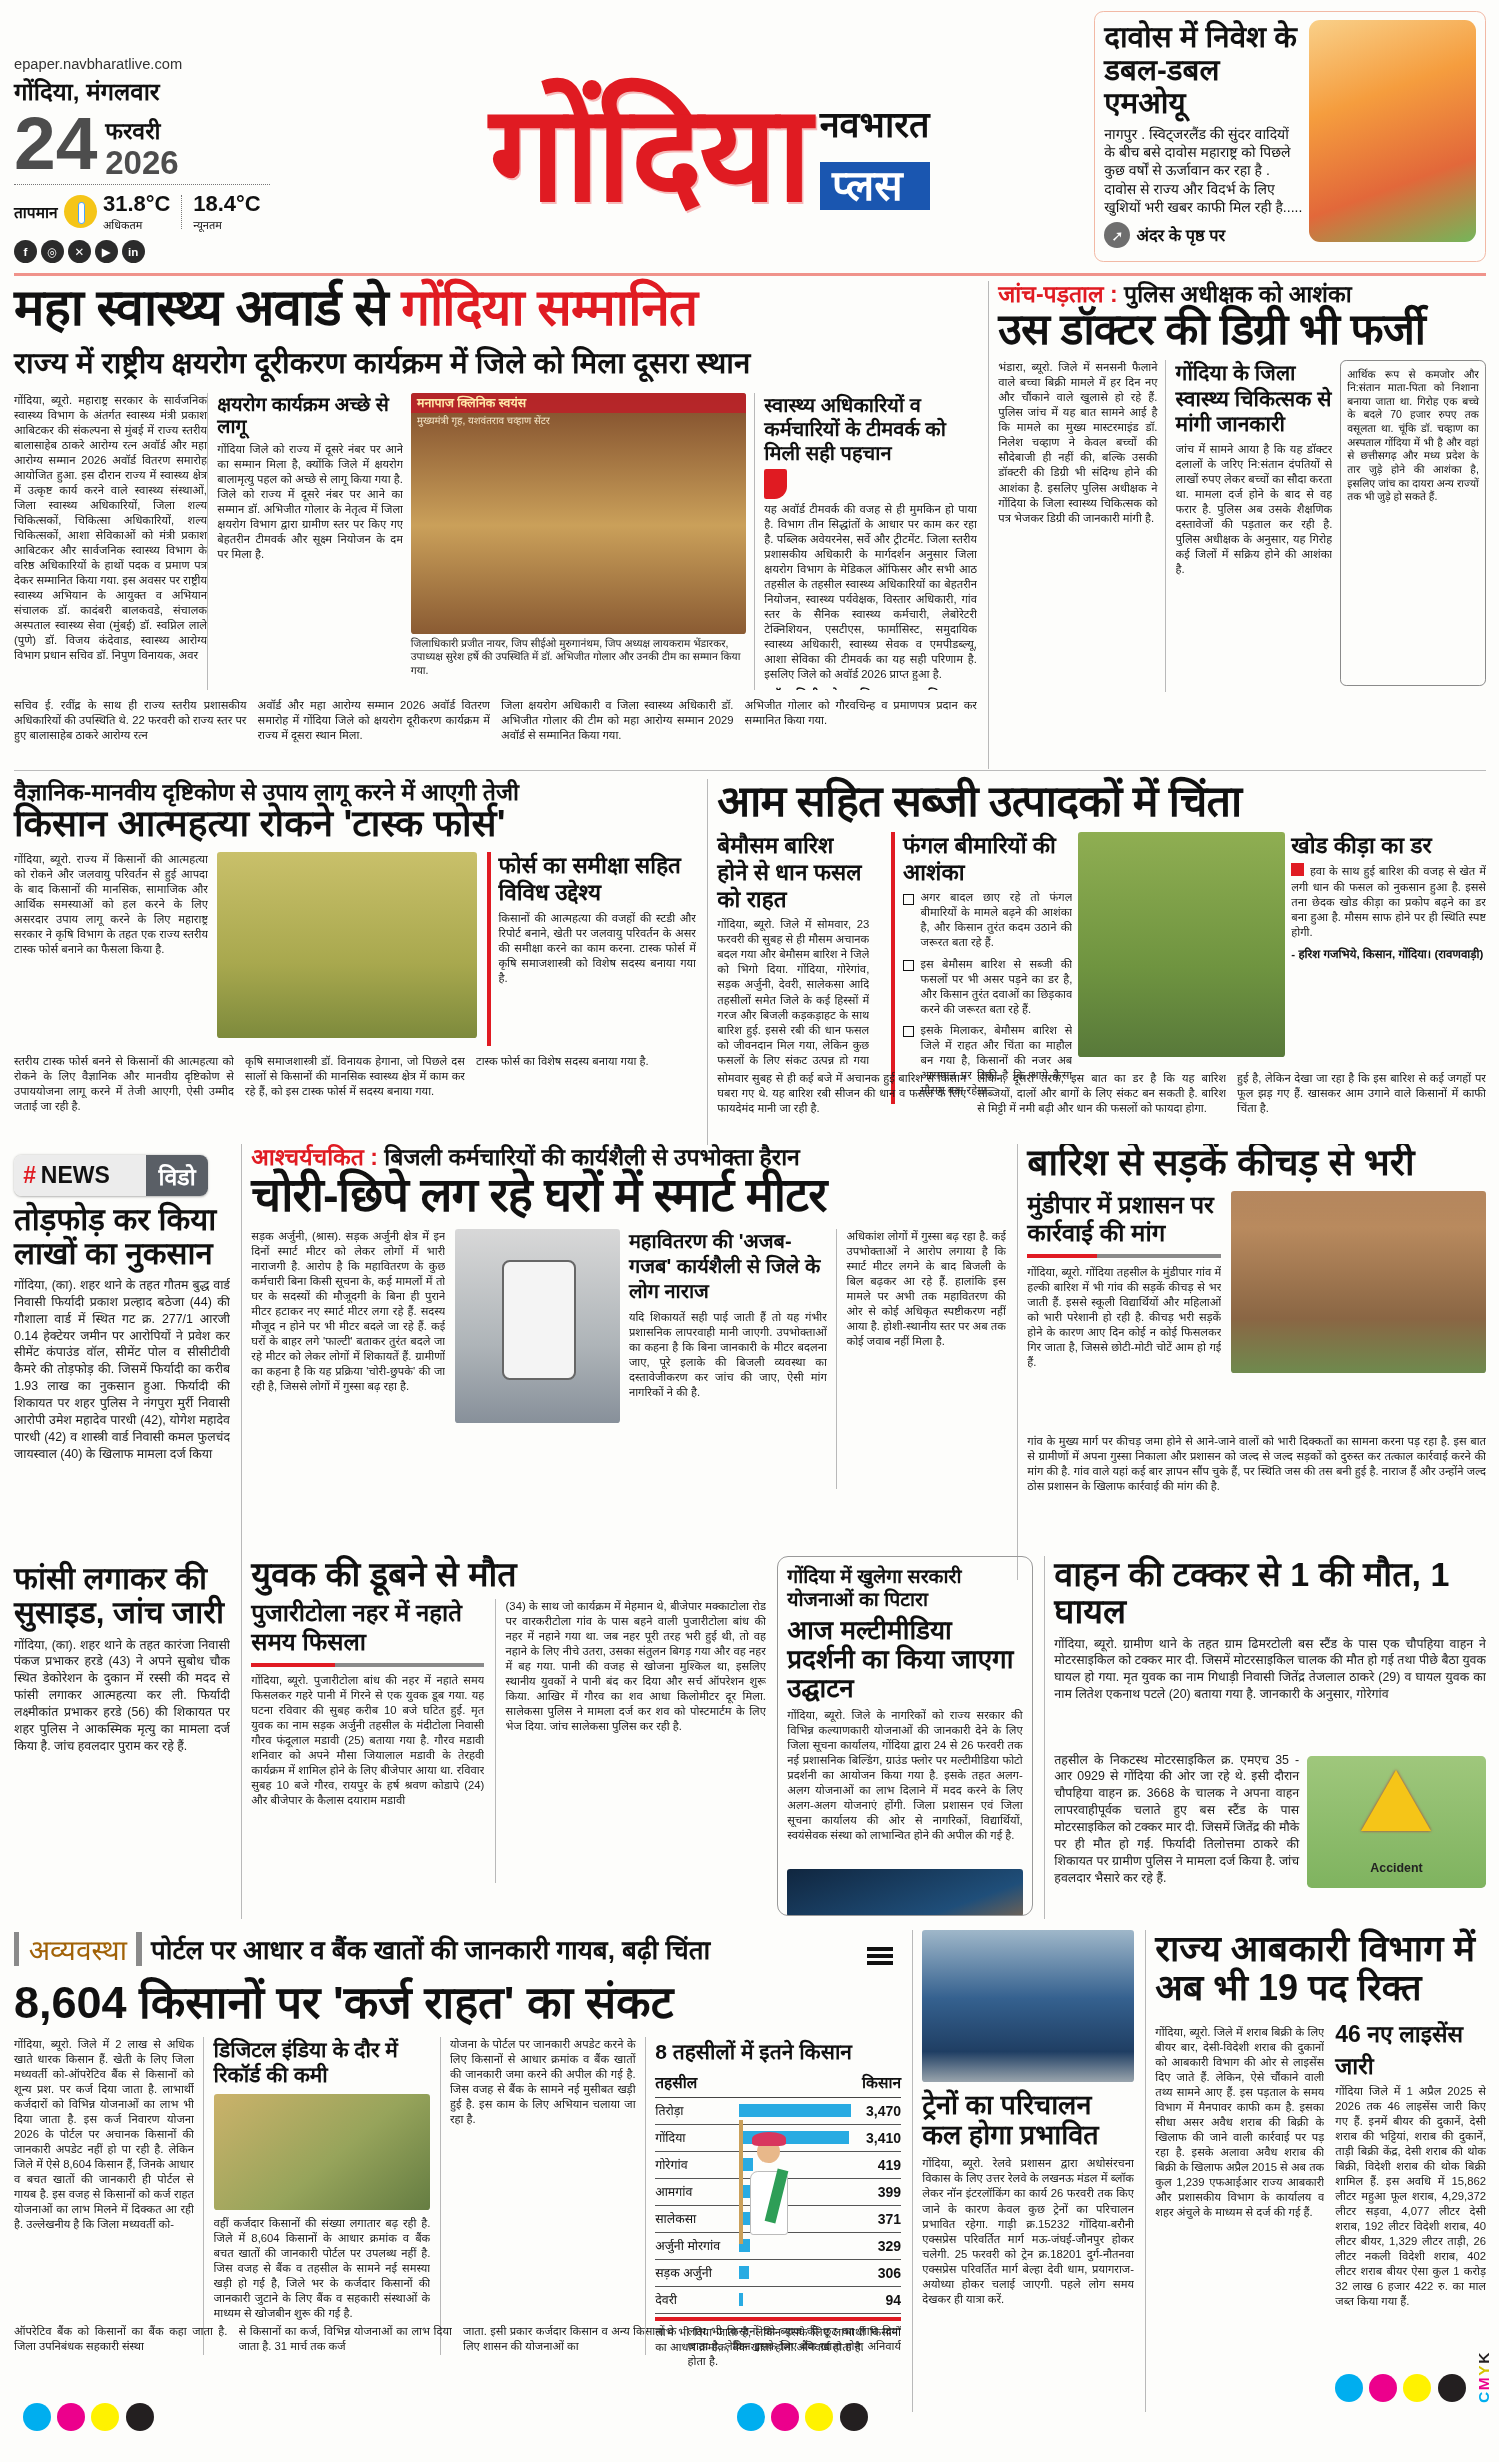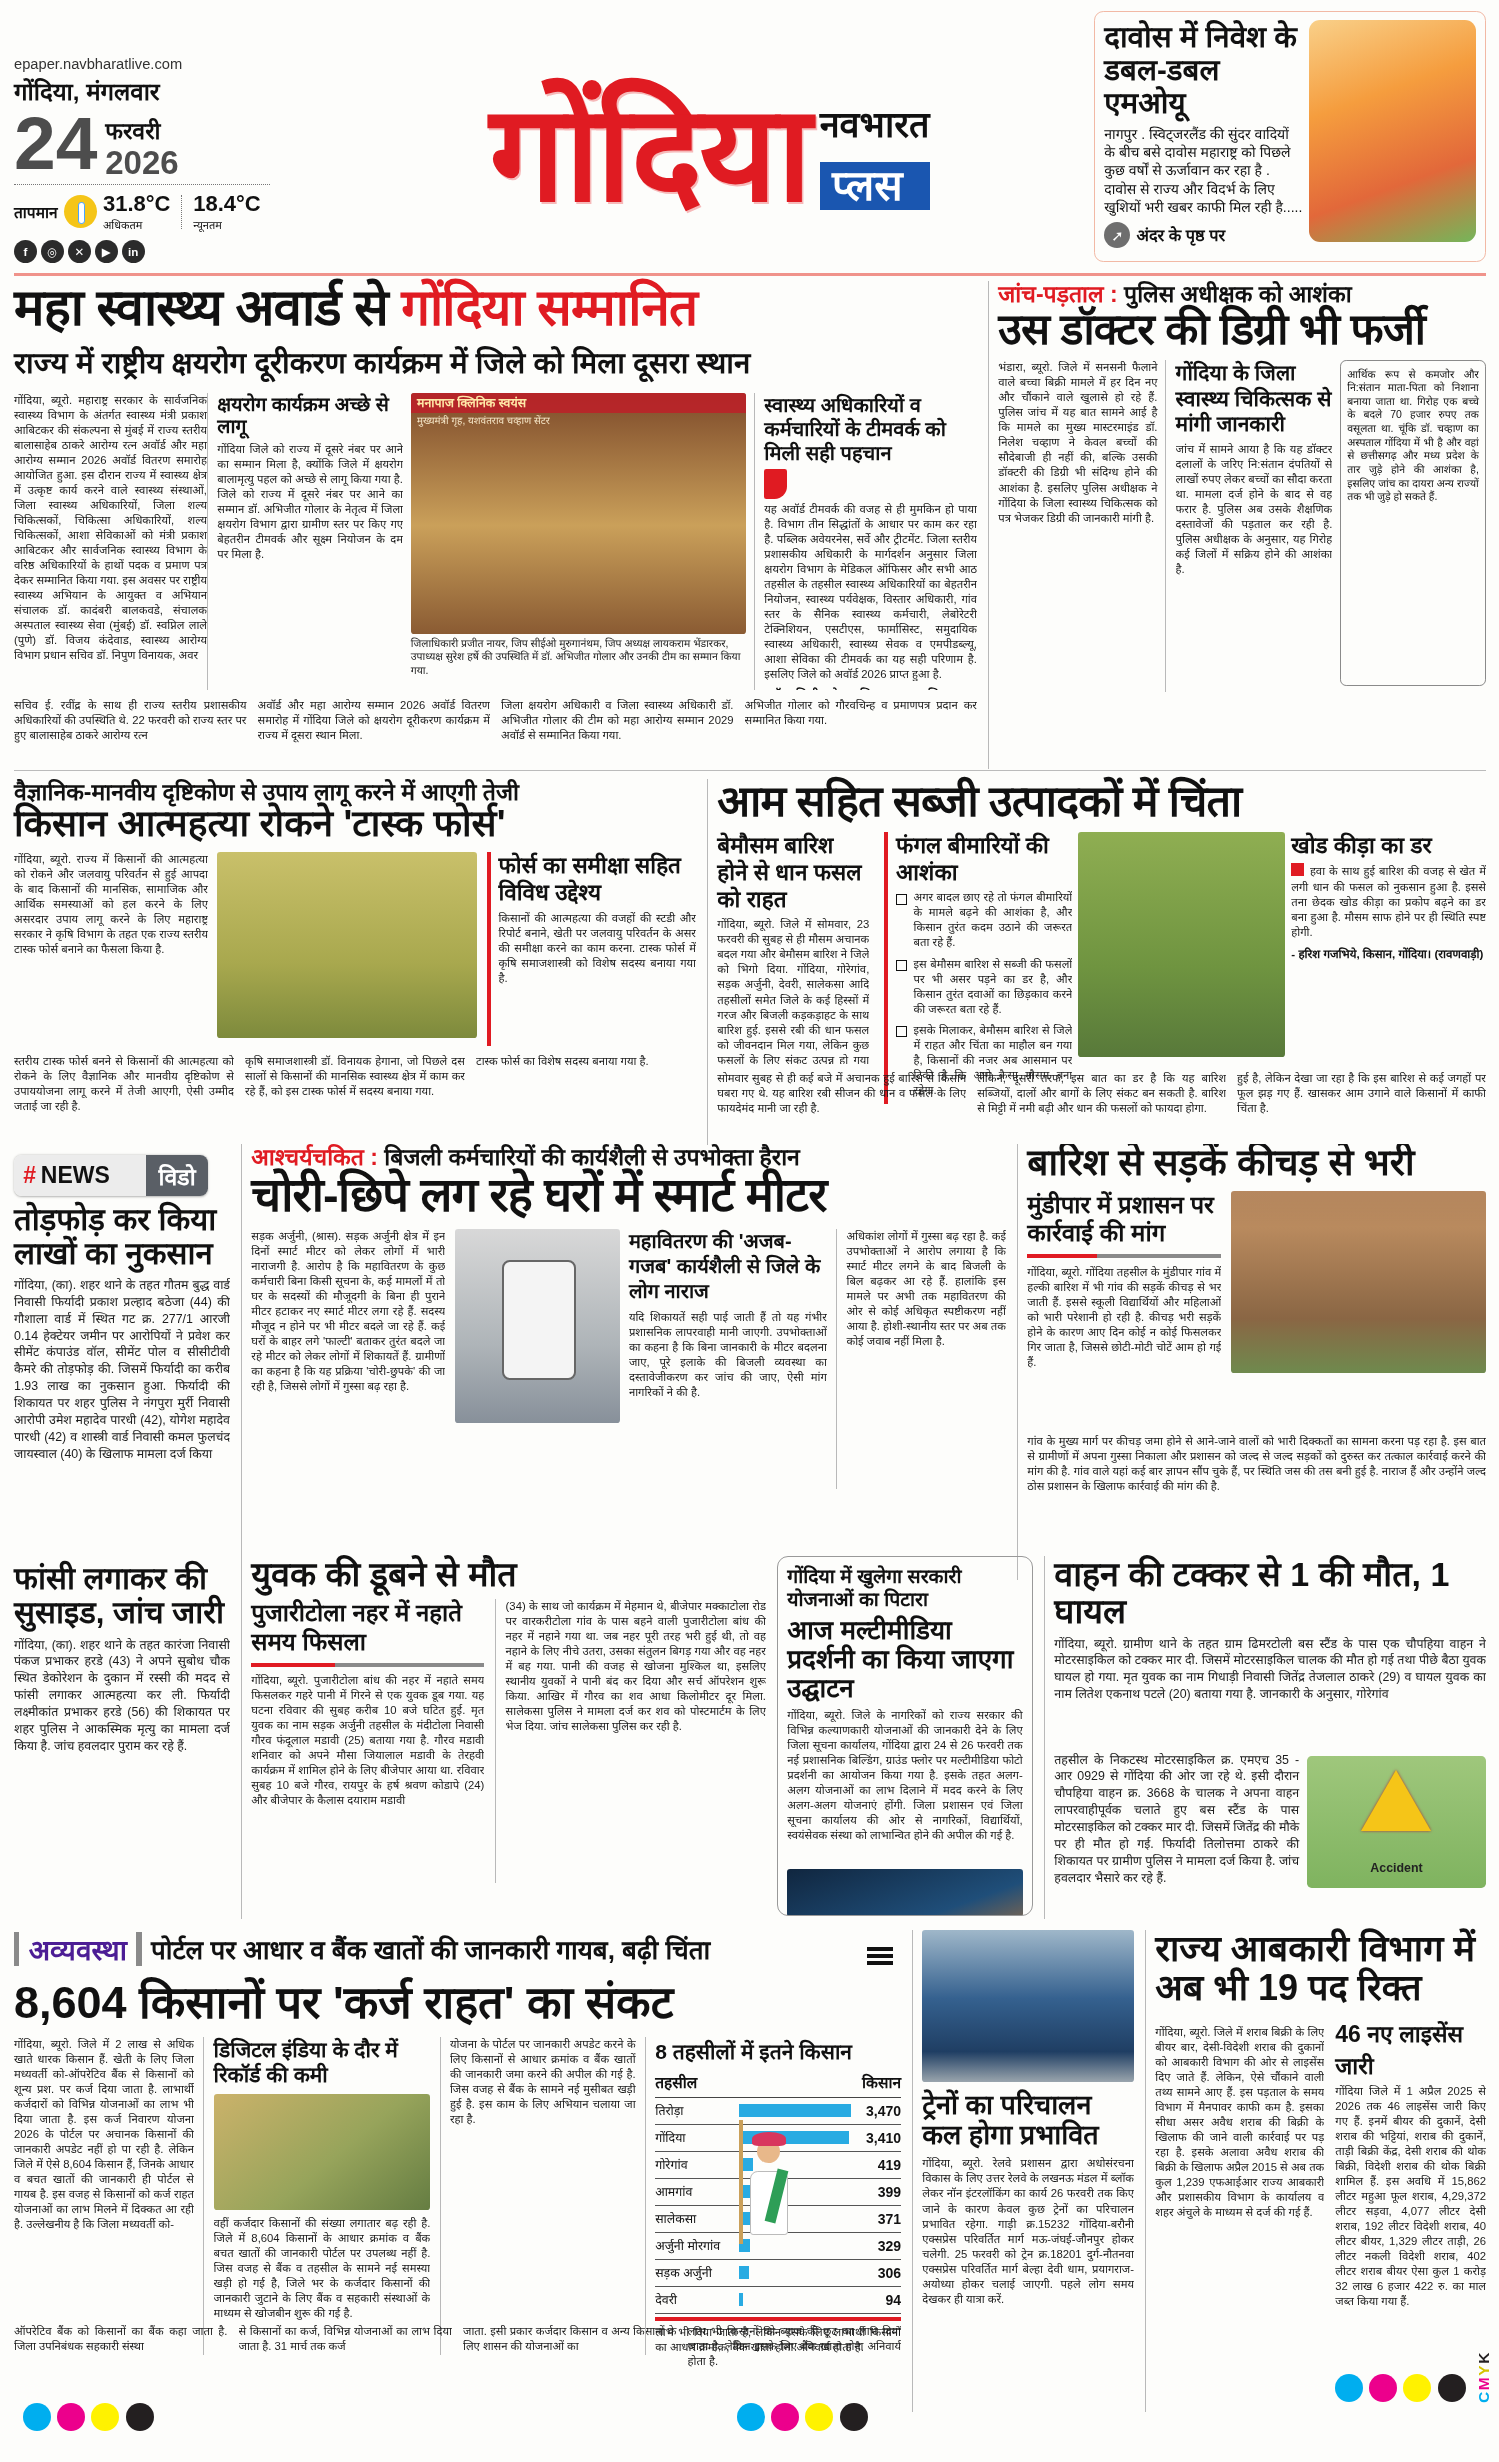--- a/index.html
+++ b/index.html
@@ -108,21 +108,21 @@
   .exh-kicker{font-size:19.4px;font-weight:bold;line-height:1.2;}
   .exh-head{font-size:26px;font-weight:bold;line-height:1.12;margin:4.7px 0;}
   .exh-photo{height:93px;background:linear-gradient(160deg,#10263f,#1f4e79 55%,#d07b2a 100%);margin-top:6.2px;}
   .acc-sign{float:right;width:179px;height:132px;background:linear-gradient(180deg,#9fc77c,#7fb35f);border-radius:4.7px;margin:4.7px 0 3.1px 7.8px;position:relative;}
   .acc-tri{position:absolute;left:54px;top:14px;width:0;height:0;border-left:35px solid transparent;border-right:35px solid transparent;border-bottom:61px solid #f5c518;filter:drop-shadow(0 0 1.6px #a33);}
   .acc-label{position:absolute;left:0;right:0;bottom:11px;text-align:center;font-size:12.4px;font-weight:bold;color:#222;}
 
   .band5{top:1930px;height:466px;display:grid;grid-template-columns:887px 222px 1fr;gap:11px;}
   .ord-strip{display:flex;align-items:center;gap:9.3px;}
   .vbar{width:5.4px;height:34px;background:#8a8a8a;}
-  .ord-label{font-size:28px;font-weight:bold;color:#4c1d95;}
+  .ord-label{font-size:28px;font-weight:normal;color:#a16207;}
   .ord-head{font-size:26px;font-weight:bold;flex:1;}
   .burger{width:26px;height:3.9px;background:#111;box-shadow:0 7px 0 #111,0 14px 0 #111;margin-right:7.8px;}
   .hl-loan{font-size:45px;font-weight:bold;line-height:1.05;margin-top:11px;}
   .loan-grid{display:grid;grid-template-columns:180px 227px 196px 1fr;gap:9.3px;margin-top:11px;height:279px;}
   .digital-head{font-size:21px;font-weight:bold;line-height:1.2;}
   .money-photo{height:116px;background:linear-gradient(140deg,#cbb26a,#97a45b 55%,#657d42);margin:6.2px 0;}
   .loan-bottom{display:grid;grid-template-columns:repeat(4,1fr);gap:11px;margin-top:7.8px;height:54px;overflow:hidden;}
   
   .chartbox{position:relative;}
   .chart-title{font-size:21px;font-weight:bold;margin-bottom:6.2px;}
@@ -289,21 +289,21 @@
         </div>
     </div>
 
     <div class="col-rule">
       <div class="hl-xl">आम सहित सब्जी उत्पादकों में चिंता</div>
       <div class="fw-grid">
         <div>
           <div class="subhead-md">बेमौसम बारिश होने से धान फसल को राहत</div>
           <div class="body-s" style="height:147px">गोंदिया, ब्यूरो. जिले में सोमवार, 23 फरवरी की सुबह से ही मौसम अचानक बदल गया और बेमौसम बारिश ने जिले को भिगो दिया. गोंदिया, गोरेगांव, सड़क अर्जुनी, देवरी, सालेकसा आदि तहसीलों समेत जिले के कई हिस्सों में गरज और बिजली कड़कड़ाहट के साथ बारिश हुई. इससे रबी की धान फसल को जीवनदान मिल गया, लेकिन कुछ फसलों के लिए संकट उत्पन्न हो गया है. जिले में पिछले कुछ दिनों से बादल छाए हुए हैं.</div>
         </div>
-        <div class="redbar-left" style="margin-left:15px">
+        <div class="redbar-left" style="margin-left:22px">
           <div class="subhead-md">फंगल बीमारियों की आशंका</div>
           <div id="bullet-list" class="body-s">
               <div class="bullet">
                 <span class="sq"></span>
                 <span>अगर बादल छाए रहे तो फंगल बीमारियों के मामले बढ़ने की आशंका है, और किसान तुरंत कदम उठाने की जरूरत बता रहे हैं.</span>
               </div>
               <div class="bullet">
                 <span class="sq"></span>
                 <span>इस बेमौसम बारिश से सब्जी की फसलों पर भी असर पड़ने का डर है, और किसान तुरंत दवाओं का छिड़काव करने की जरूरत बता रहे हैं.</span>
               </div>

